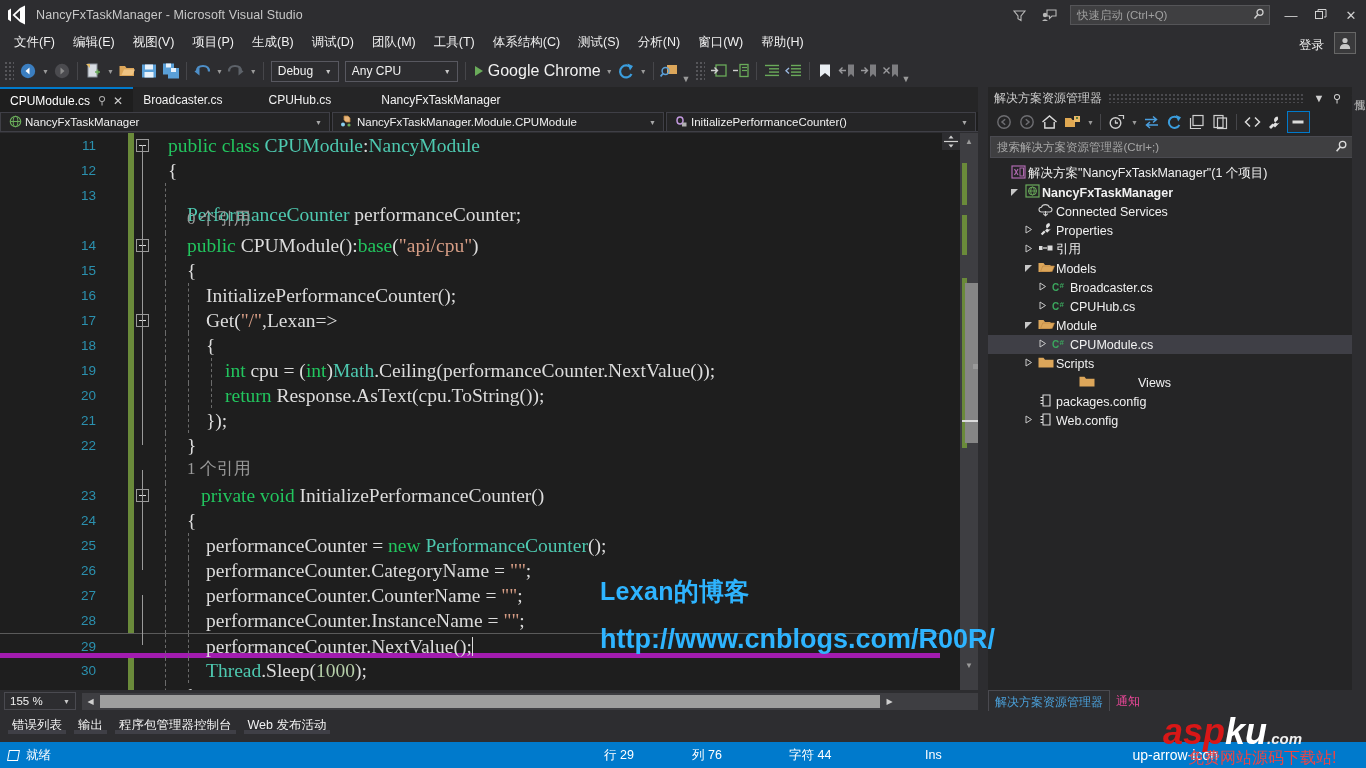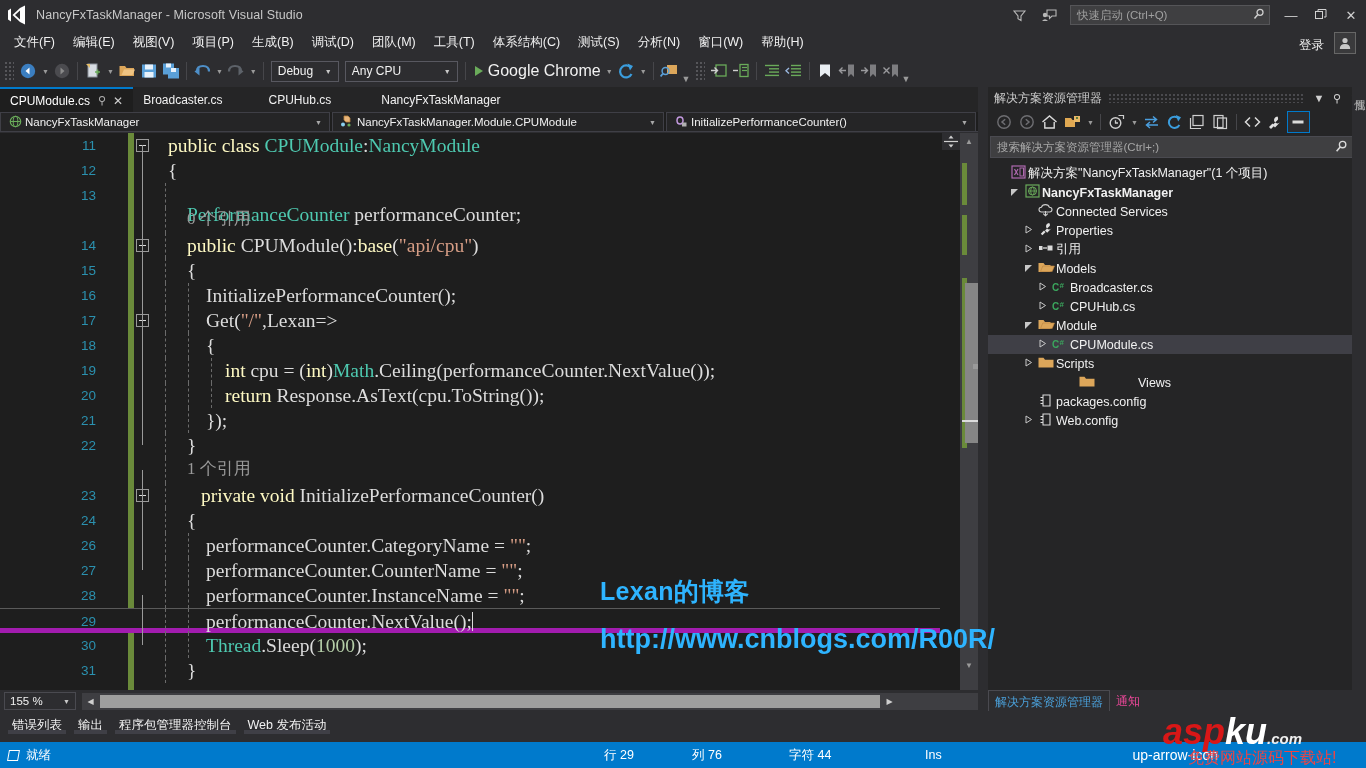--- a/index.html
+++ b/index.html
@@ -175,21 +175,21 @@
     position: absolute; left: 142px; width: 1px; background: #9a9a9a;
   }
   .guide {
     position: absolute; width: 0; border-left: 1px dashed #6b6b6b; height: 25px; top: 0;
   }
   .ref-lens {
     position: absolute; left: 168px; font-family: "Liberation Serif", serif;
     font-size: 17px; color: #9a9a9a; line-height: 22px;
   }
   
-  .kw { color: #fef9c3; }
+  .kw { color: #22c55e; }
   .typ { color: #4ec9b0; }
   .str { color: #d69d85; }
   .num2 { color: #b5cea8; }
   .pl { color: #dcdcdc; }
   .sq { color: #dcdcdc; }
   .hs-arrow { width: 17px; height: 17px; display: flex; align-items: center; justify-content: center; color: #cfcfcf; font-size: 8px; }
   .hs-thumb { height: 13px; background: #9e9e9e; margin: 0 1px; }
   .vscroll-editor {
     position: absolute; right: 0; top: 0; width: 18px; height: 557px;
     background: #3e3e42;
@@ -628,20 +628,21 @@
         <div class="ln"><span class="num">16</span><span class="guide" style="left: 165px;"></span><span class="guide" style="left: 188px;"></span><span class="txt" style="left: 206px;"><span class="pl">InitializePerformanceCounter();</span></span></div>
         <div class="ln"><span class="num">17</span><span class="fold"></span><span class="guide" style="left: 165px;"></span><span class="guide" style="left: 188px;"></span><span class="txt" style="left: 206px;"><span class="pl">Get(</span><span class="str">"/"</span><span class="pl">,Lexan=&gt;</span></span></div>
         <div class="ln"><span class="num">18</span><span class="guide" style="left: 165px;"></span><span class="guide" style="left: 188px;"></span><span class="txt" style="left: 206px;"><span class="sq">{</span></span></div>
         <div class="ln"><span class="num">19</span><span class="guide" style="left: 165px;"></span><span class="guide" style="left: 188px;"></span><span class="guide" style="left: 211px;"></span><span class="txt" style="left: 225px;"><span class="kw">int </span><span class="pl">cpu = (</span><span class="kw">int</span><span class="pl">)</span><span class="typ">Math</span><span class="pl">.Ceiling(performanceCounter.NextValue());</span></span></div>
         <div class="ln"><span class="num">20</span><span class="guide" style="left: 165px;"></span><span class="guide" style="left: 188px;"></span><span class="guide" style="left: 211px;"></span><span class="txt" style="left: 225px;"><span class="kw">return </span><span class="pl">Response.AsText(cpu.ToString());</span></span></div>
         <div class="ln"><span class="num">21</span><span class="guide" style="left: 165px;"></span><span class="guide" style="left: 188px;"></span><span class="txt" style="left: 206px;"><span class="sq">});</span></span></div>
         <div class="ln"><span class="num">22</span><span class="guide" style="left: 165px;"></span><span class="txt" style="left: 187px;"><span class="sq">}</span></span></div>
         <div class="ln"><span class="num"></span><span class="guide" style="left: 165px;"></span><span class="ref-lens" style="left: 187px;">1 个引用</span></div>
         <div class="ln"><span class="num">23</span><span class="fold"></span><span class="guide" style="left: 165px;"></span><span class="txt" style="left: 201px;"><span class="kw">private </span><span class="kw">void </span><span class="pl">InitializePerformanceCounter()</span></span></div>
         <div class="ln"><span class="num">24</span><span class="guide" style="left: 165px;"></span><span class="txt" style="left: 187px;"><span class="sq">{</span></span></div>
+        <div class="ln"><span class="num">25</span><span class="guide" style="left: 165px;"></span><span class="guide" style="left: 188px;"></span><span class="txt" style="left: 206px;"><span class="pl">performanceCounter = </span><span class="kw">new </span><span class="typ">PerformanceCounter</span><span class="pl">();</span></span></div>
         <div class="ln"><span class="num">26</span><span class="guide" style="left: 165px;"></span><span class="guide" style="left: 188px;"></span><span class="txt" style="left: 206px;"><span class="pl">performanceCounter.CategoryName = </span><span class="str">""</span><span class="pl">;</span></span></div>
         <div class="ln"><span class="num">27</span><span class="guide" style="left: 165px;"></span><span class="guide" style="left: 188px;"></span><span class="txt" style="left: 206px;"><span class="pl">performanceCounter.CounterName = </span><span class="str">""</span><span class="pl">;</span></span></div>
         <div class="ln"><span class="num">28</span><span class="guide" style="left: 165px;"></span><span class="guide" style="left: 188px;"></span><span class="txt" style="left: 206px;"><span class="pl">performanceCounter.InstanceName = </span><span class="str">""</span><span class="pl">;</span></span></div>
         <div class="ln cur-line"><span class="num">29</span><span class="guide" style="left: 165px;"></span><span class="guide" style="left: 188px;"></span><span class="txt" style="left: 206px;"><span class="pl">performanceCounter.NextValue();</span><span style="display: inline-block; width: 1px; height: 19px; background: rgb(220, 220, 220); vertical-align: -3px;"></span></span></div>
         <div class="ln"><span class="num">30</span><span class="guide" style="left: 165px;"></span><span class="guide" style="left: 188px;"></span><span class="txt" style="left: 206px;"><span class="typ">Thread</span><span class="pl">.Sleep(</span><span class="num2">1000</span><span class="pl">);</span></span></div>
         <div class="ln"><span class="num">31</span><span class="guide" style="left: 165px;"></span><span class="txt" style="left: 187px;"><span class="sq">}</span></span></div>
         <div class="vline" style="top: 12px; height: 300px;"></div>
         <div class="vline" style="top: 337px; height: 100px;"></div>
         <div class="vline" style="top: 462px; height: 50px;"></div>
       </div>

